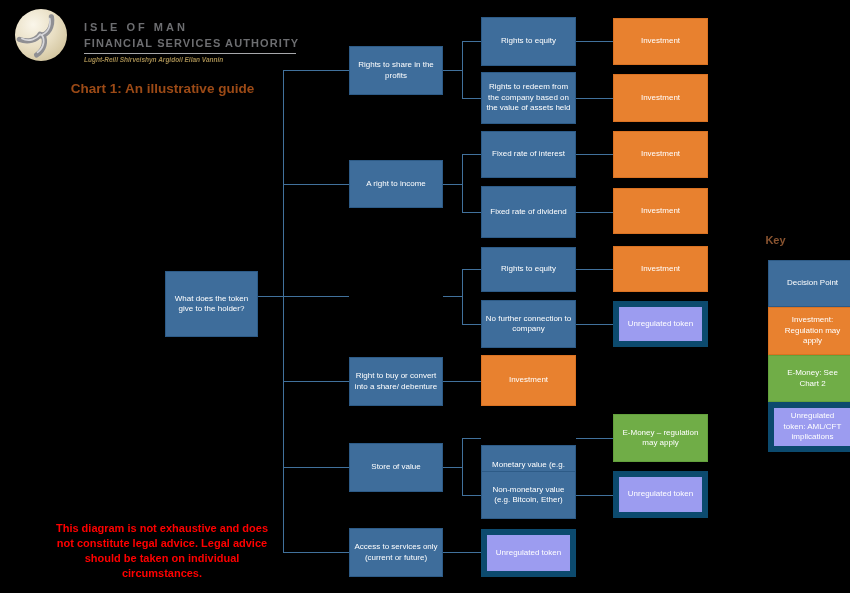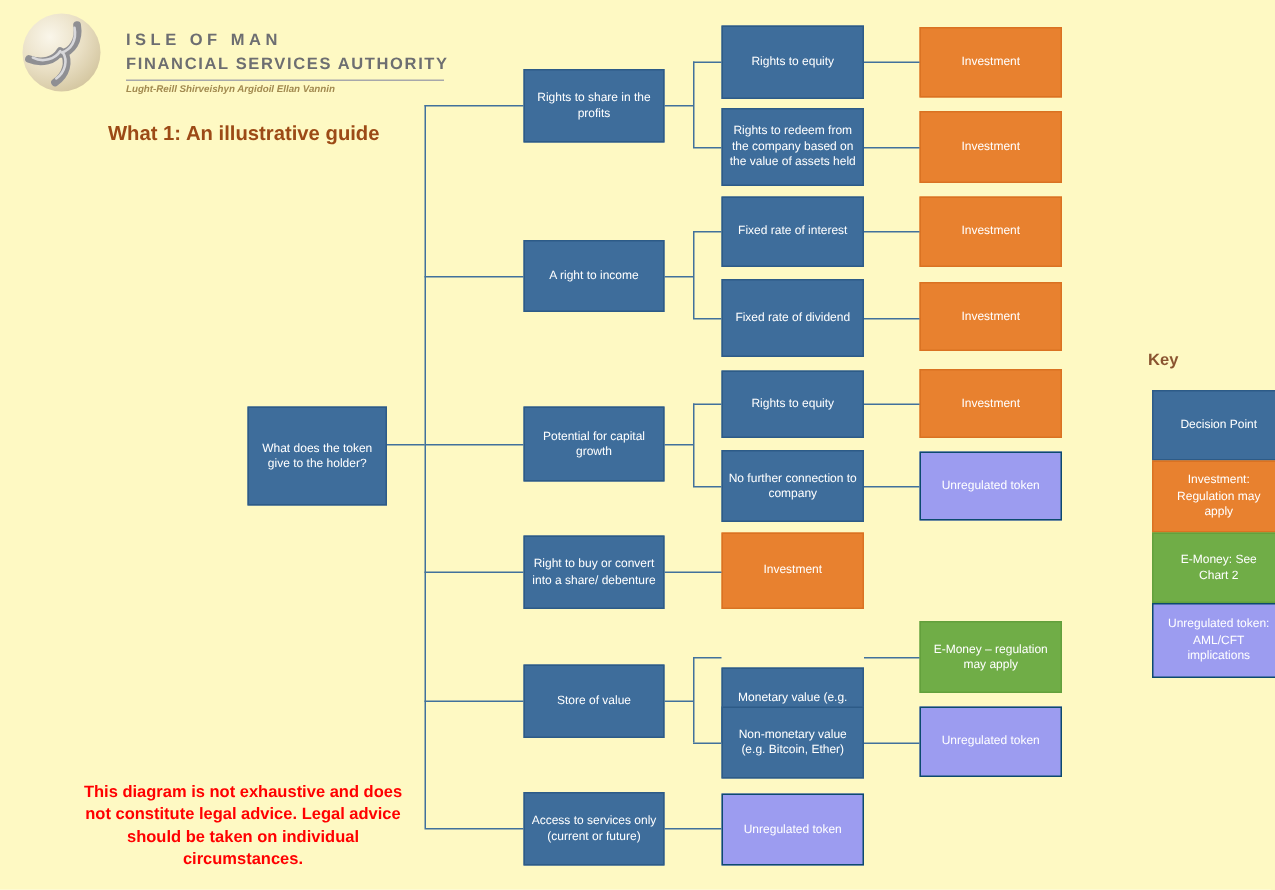--- a/index.html
+++ b/index.html
@@ -1,26 +1,26 @@
 <!DOCTYPE html>
 <html><head>
 <meta charset="utf-8">
 <style>
   * { margin:0; padding:0; box-sizing:border-box; }
   body { background:#ffffff; font-family:"Liberation Sans", sans-serif; }
-  .canvas { position:relative; width:850px; height:593px; background:#fef9c3; overflow:hidden; }
+  .canvas { position:relative; width:850px; height:593px; background:#000000; overflow:hidden; }
 
   
   .node { position:absolute; display:flex; align-items:center; justify-content:center;
           text-align:center; color:#ffffff; font-size:8px; line-height:1.3;
           padding:1px 3px; }
   .blue     { background:#3E6D9B; border:1px solid #2D5B87; }
   .orange   { background:#E8812F; border:1px solid #DA7222; }
   .green    { background:#70AD47; border:1px solid #63A03C; }
-  .lavender { background:#9C9CF0; border:1px solid #0c4a6e; }
+  .lavender { background:#9C9CF0; border:6px solid #0c4a6e; }
 
   
   .h, .v { position:absolute; background:#41719C; }
   .h { height:1px; }
   .v { width:1px; }
 
   
   .logo { position:absolute; left:15px; top:9px; width:52px; height:52px; border-radius:50%;
           background:radial-gradient(circle at 35% 30%, #faf6ea 0%, #e9dfc4 45%, #c7b78a 100%); }
   .org1 { position:absolute; left:84px; top:21px; font-size:11px; font-weight:bold;
@@ -59,35 +59,32 @@
         <path d="M31,30 C35,36 33,45 26,50"></path>
       </g>
     </svg>
   </div>
   <div class="org1">ISLE OF MAN</div>
   <div class="org2">FINANCIAL SERVICES AUTHORITY</div>
   <div class="org-rule"></div>
   <div class="tagline">Lught-Reill Shirveishyn Argidoil Ellan Vannin</div>
 
   <div class="chart-title">
-    <div>What 1: An illustrative guide</div>
+    <div>Chart 1: An illustrative guide</div>
   </div>
 
   <div class="node blue" style="left:165px; top:271px; width:93px; height:66px;">
     <span>What does the token give to the holder?</span>
   </div>
 
   <div class="node blue" style="left:349px; top:46px; width:94px; height:49px;">
     <span>Rights to share in the profits</span>
   </div>
   <div class="node blue" style="left:349px; top:160px; width:94px; height:48px;">
     <span>A right to income</span>
-  </div>
-  <div class="node blue" style="left:349px; top:271px; width:94px; height:50px;">
-    <span>Potential for capital growth</span>
   </div>
   <div class="node blue" style="left:349px; top:357px; width:94px; height:49px;">
     <span>Right to buy or convert into a share/ debenture</span>
   </div>
   <div class="node blue" style="left:349px; top:443px; width:94px; height:49px;">
     <span>Store of value</span>
   </div>
   <div class="node blue" style="left:349px; top:528px; width:94px; height:49px;">
     <span>Access to services only (current or future)</span>
   </div>

